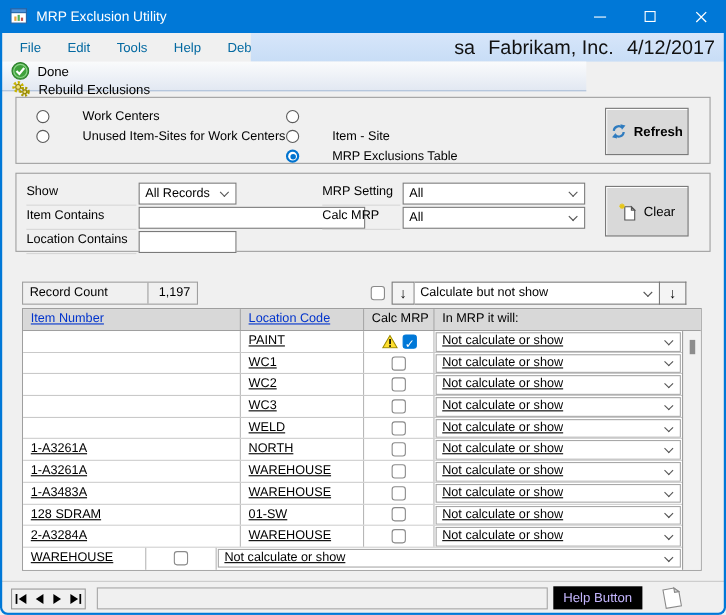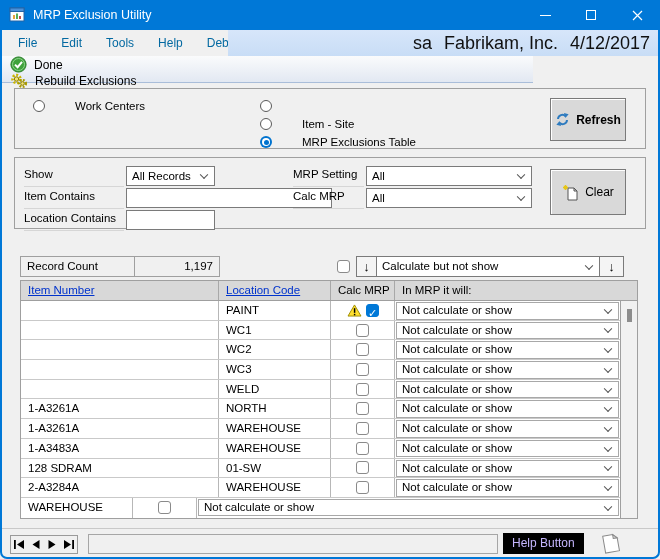--- a/index.html
+++ b/index.html
@@ -75,21 +75,21 @@
     transform:translateY(-70%) rotate(45deg); }
   .dd-show { left:111px; top:8px; width:89px; height:20px; }
   .dd-mrp  { left:351px; top:8px; width:166px; height:20px; }
   .dd-calc { left:351px; top:30px; width:166px; height:20px; }
   .txt-in { position:absolute; background:#fff; border:1px solid #7a7a7a; font-size:11.5px;
     padding-left:5px; font-family:"Liberation Sans",sans-serif; }
   .ti-item { left:111px; top:30px; width:206px; height:20px; }
   .ti-loc  { left:111px; top:52px; width:89px; height:20px; }
 
   
-  .reccount { position:absolute; left:20px; top:256px; width:200px; height:21px;
+  .reccount { position:absolute; left:20px; top:256px; width:160px; height:21px;
     border:1px solid #9f9f9f; display:flex; font-size:11.5px; }
   .rc-label { width:114px; border-right:1px solid #9f9f9f; padding-left:6px; line-height:19px; }
   .rc-value { flex:1; text-align:right; padding-right:6px; line-height:19px; }
 
   .checkbox { width:13px; height:13px; border:1px solid #8a8a8a; border-radius:3px; background:#fff;
     position:relative; flex:0 0 auto; }
   .checkbox.on { background:#0078d7; border-color:#0078d7; }
   .checkbox.on::after { content:"\2713"; position:absolute; left:1.5px; top:-1px; color:#fff;
     font-size:11px; font-weight:700; }
   .bulk-check { position:absolute; left:337px; top:260px; }
@@ -106,21 +106,21 @@
   .grid-header { display:flex; height:20px; background:#d8d8d8; border-bottom:1px solid #9f9f9f;
     font-size:11.5px; }
   .gh-cell { line-height:19px; padding-left:7px; border-right:1px solid #a8a8a8; }
   .gh-cell:last-child { border-right:none; }
   .gh-link { color:#0033cc; text-decoration:underline; }
   .col-item { width:198px; } .col-loc { width:112px; } .col-calc { width:64px; } .col-act { flex:1; }
   .grid-lower { display:flex; }
   .grid-body { width:600px; }
   .grid-row { display:flex; height:19.7px; border-bottom:1px solid #c9c9c9; font-size:11.5px; background:#fff; }
   .grid-row:last-child { border-bottom:none; }
-  .gc { line-height:18px; padding-left:7px; border-right:1px solid #b7b7b7; overflow:hidden; white-space:nowrap; }
+  .gc { line-height:18px; padding-left:7px; border-right:1px solid #b7b7b7; overflow:hidden; white-space:nowrap;text-decoration:underline; }
   .gc-calc { display:flex; align-items:center; justify-content:center; gap:4px; padding-left:0; }
   .gc-act { padding:1px 1px 0 1px; border-right:none; }
   .row-dd { position:relative; height:17.5px; background:#fff; border:1px solid #a8a8a8;
     font-size:11.5px; line-height:15.5px; padding-left:5px; }
   .warning-icon { flex:0 0 auto; display:flex; }
   .vscroll { width:17px; border-left:1px solid #9f9f9f; background:#f1f1f1; position:relative; }
   .vthumb { position:absolute; left:6px; top:8px; width:5px; height:13px; background:#8d8d8d; }
 
   
   .footer { position:absolute; left:0; top:528px; width:660px; height:31px; background:#f0f0f0;
@@ -198,20 +198,24 @@
       <span>Rebuild Exclusions</span>
     </div>
     <div class="tb-sep"></div>
   </div>
 
   <div class="groupbox g1">
     <div class="radio-col c1">
       <div class="radio-row">
         <span class="radio"></span>
         <span class="rlabel">Work Centers</span>
+      </div>
+      <div class="radio-row">
+        <span class="radio"></span>
+        <span class="rlabel">Unused Item-Sites for Work Centers</span>
       </div>
     </div>
     <div class="radio-col c2">
       <div class="radio-row">
         <span class="radio"></span>
       </div>
       <div class="radio-row">
         <span class="radio"></span>
         <span class="rlabel">Item - Site</span>
       </div>

